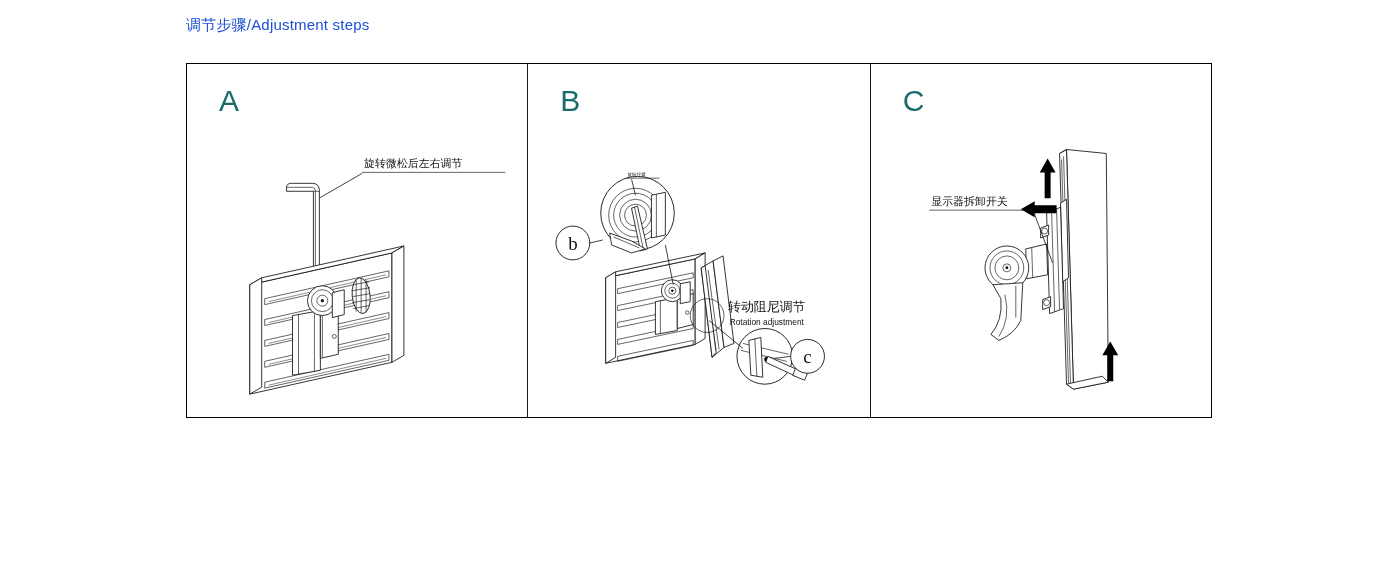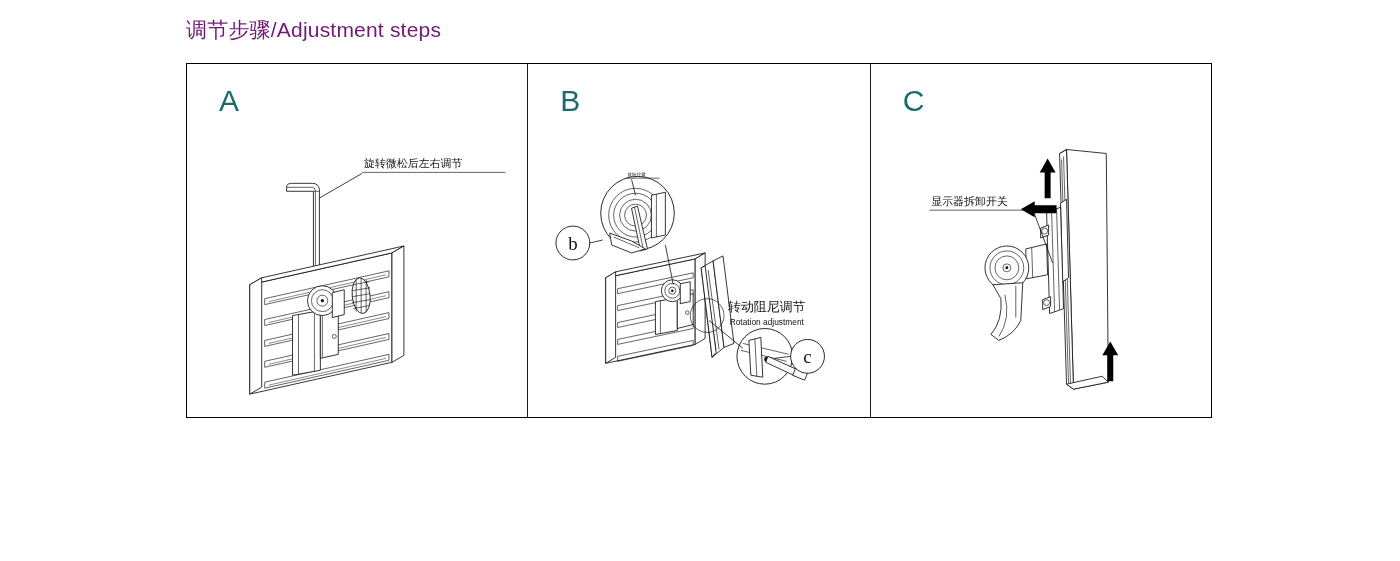--- a/index.html
+++ b/index.html
@@ -11,22 +11,22 @@
     width: 1400px;
     height: 561px;
     font-family: "Liberation Sans", sans-serif;
     overflow: hidden;
     position: relative;
   }
   #page-title {
     position: absolute;
     left: 186px;
     top: 16px;
-    font-size: 21px;
-    color: #701a75;
+    font-size: 15px;
+    color: #1d4ed8;
     letter-spacing: 0.2px;
     white-space: nowrap;
     font-family: "Liberation Sans", sans-serif;
   }
   #panels {
     position: absolute;
     left: 186px;
     top: 63px;
     width: 1026px;
     height: 355px;

